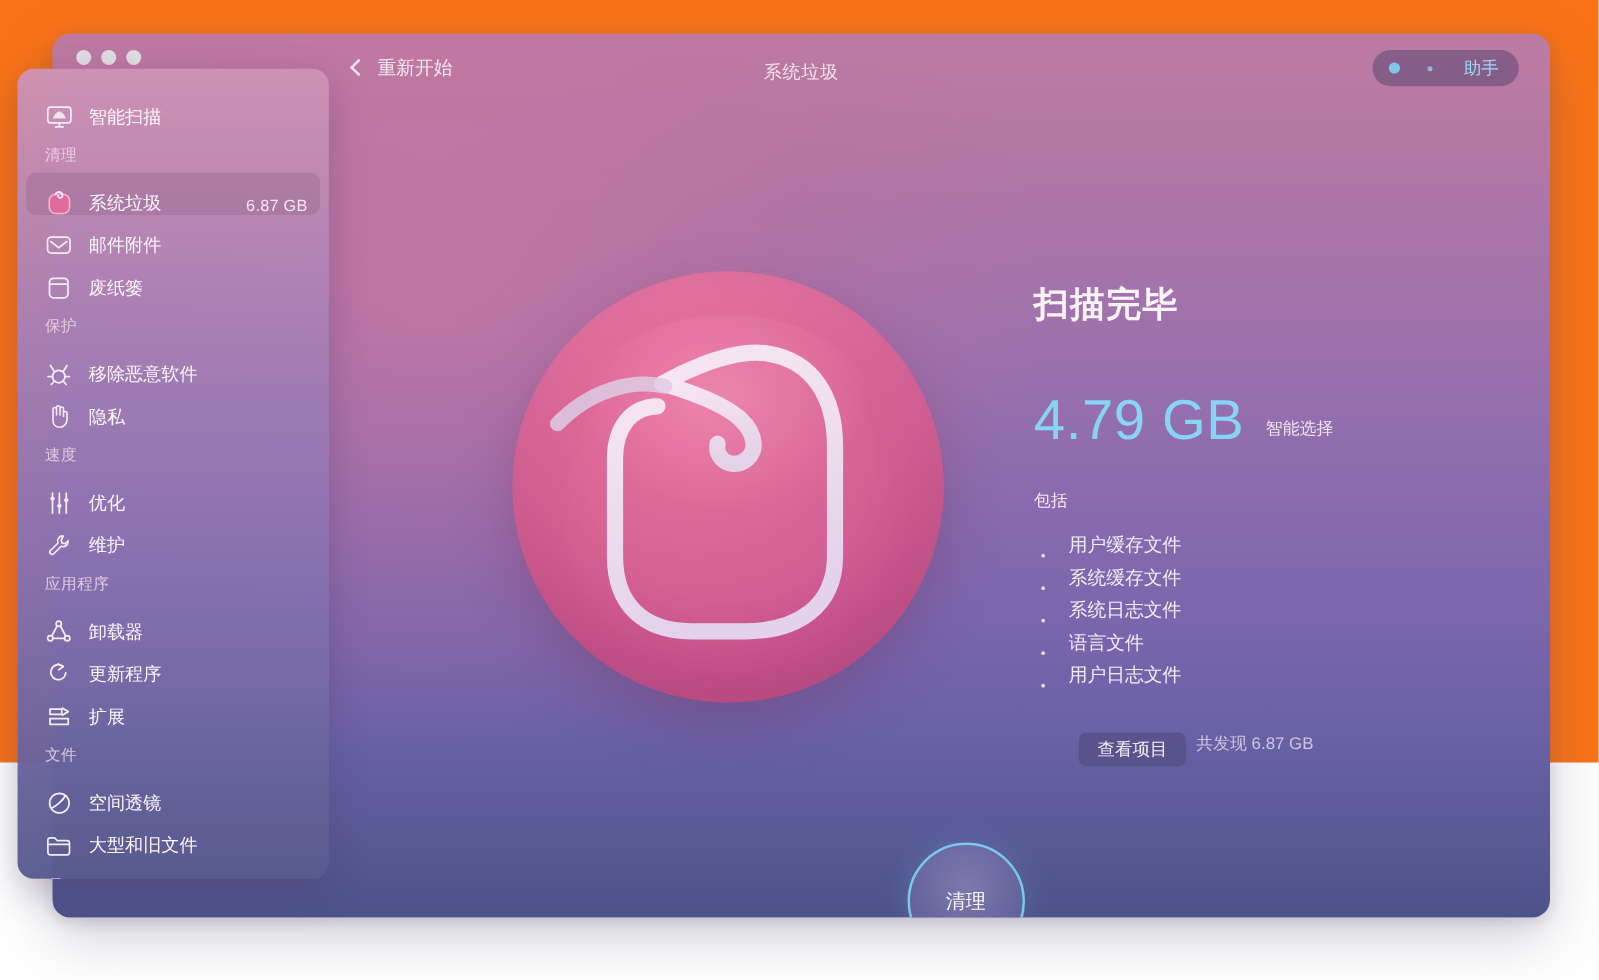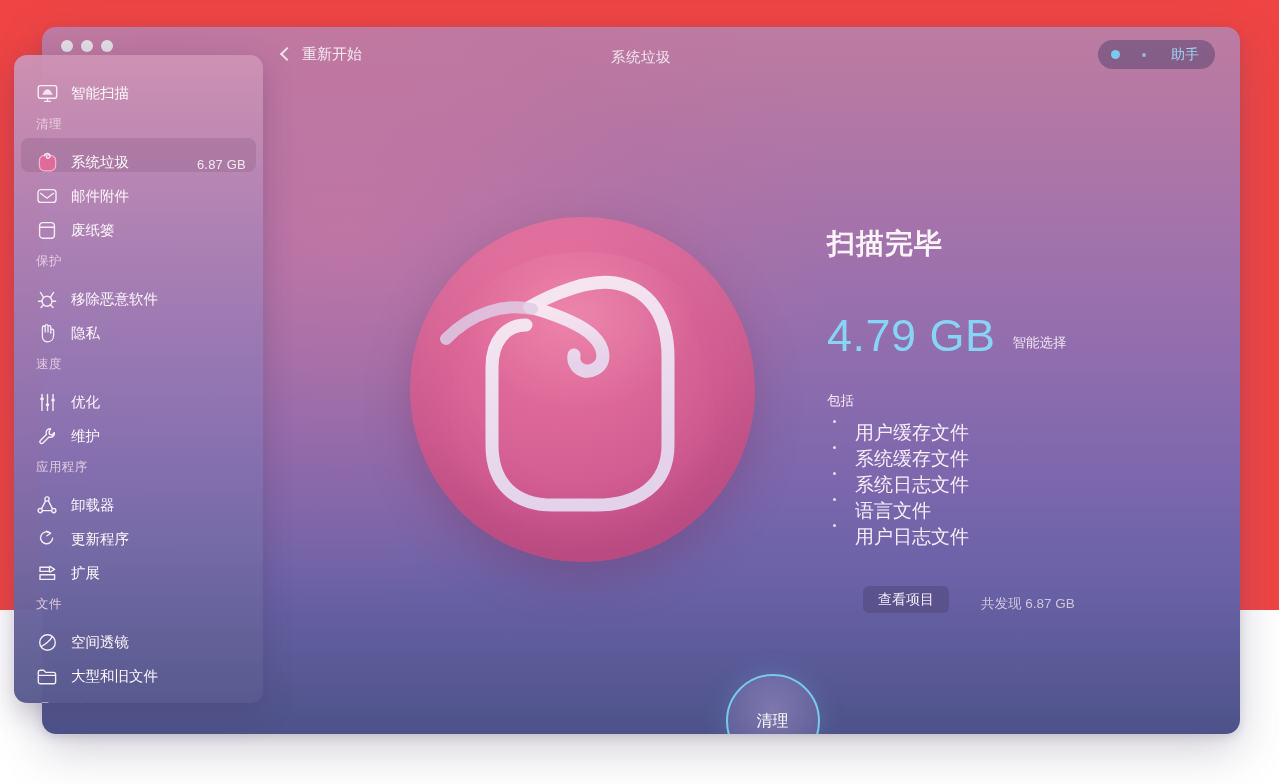--- a/index.html
+++ b/index.html
@@ -2,21 +2,21 @@
 <html><head>
 <meta charset="utf-8">
 <style>
   * { margin:0; padding:0; box-sizing:border-box; }
   html, body {
     width:1279px; height:784px;
     background:#ffffff;
     font-family:"Liberation Sans","DejaVu Sans",sans-serif;
     overflow:hidden;
   }
-  #stage { position:relative; width:1279px; height:610px; background:#ef4444; }
+  #stage { position:relative; width:1279px; height:610px; background:#f97316; }
 
   
   #window {
     position:absolute; left:42px; top:27px;
     width:1198px; height:707px;
     border-radius:14px;
     overflow:hidden;
     box-shadow:0 16px 46px rgba(90,80,110,.28), 0 3px 10px rgba(90,80,110,.18);
     background:linear-gradient(to bottom,
        #bd7ba1 0%,
@@ -131,25 +131,25 @@
 
   
   #rightcol { position:absolute; left:522px; top:130px; width:430px; }
   .h-scan { color:#fdf4fa; font-size:28px; font-weight:bold; letter-spacing:1px; }
   .sizerow { display:flex; align-items:flex-end; gap:17px; margin-top:30px; }
   .bigsize { color:#87d4f5; font-size:45px; font-weight:300; letter-spacing:.5px; line-height:1;margin-top:20px; }
   .smartsel { color:#efe4f0; font-size:13.5px; padding-bottom:6px; }
   .incl-title { color:#f3eaf4; font-size:13.5px; margin-top:34px; }
   .incl-list { margin-top:10px; }
   .incl-li {
-    display:flex; align-items:flex-start;
-    color:#f6eef7; font-size:19px; height:26px;
+    display:flex; align-items:flex-end;
+    color:#f6eef7; font-size:15px; height:26px;
   }
   .bullet { width:3px; height:3px; border-radius:50%; background:#e8dcec; margin:0 19px 0 6px; flex:0 0 3px; }
-  .actionrow { display:flex; align-items:flex-end; gap:32px; margin-top:36px;padding-left:36px; }
+  .actionrow { display:flex; align-items:flex-start; gap:8px; margin-top:36px;padding-left:36px; }
   .viewbtn {
     height:27px; padding:0 15px;
     display:flex; align-items:center;
     border-radius:6px;
     background:rgba(82,74,126,.62);
     color:#f4ecf6; font-size:14px;
     cursor:default;
   }
   .foundtxt { color:#cfc6dd; font-size:13.5px; }
 

